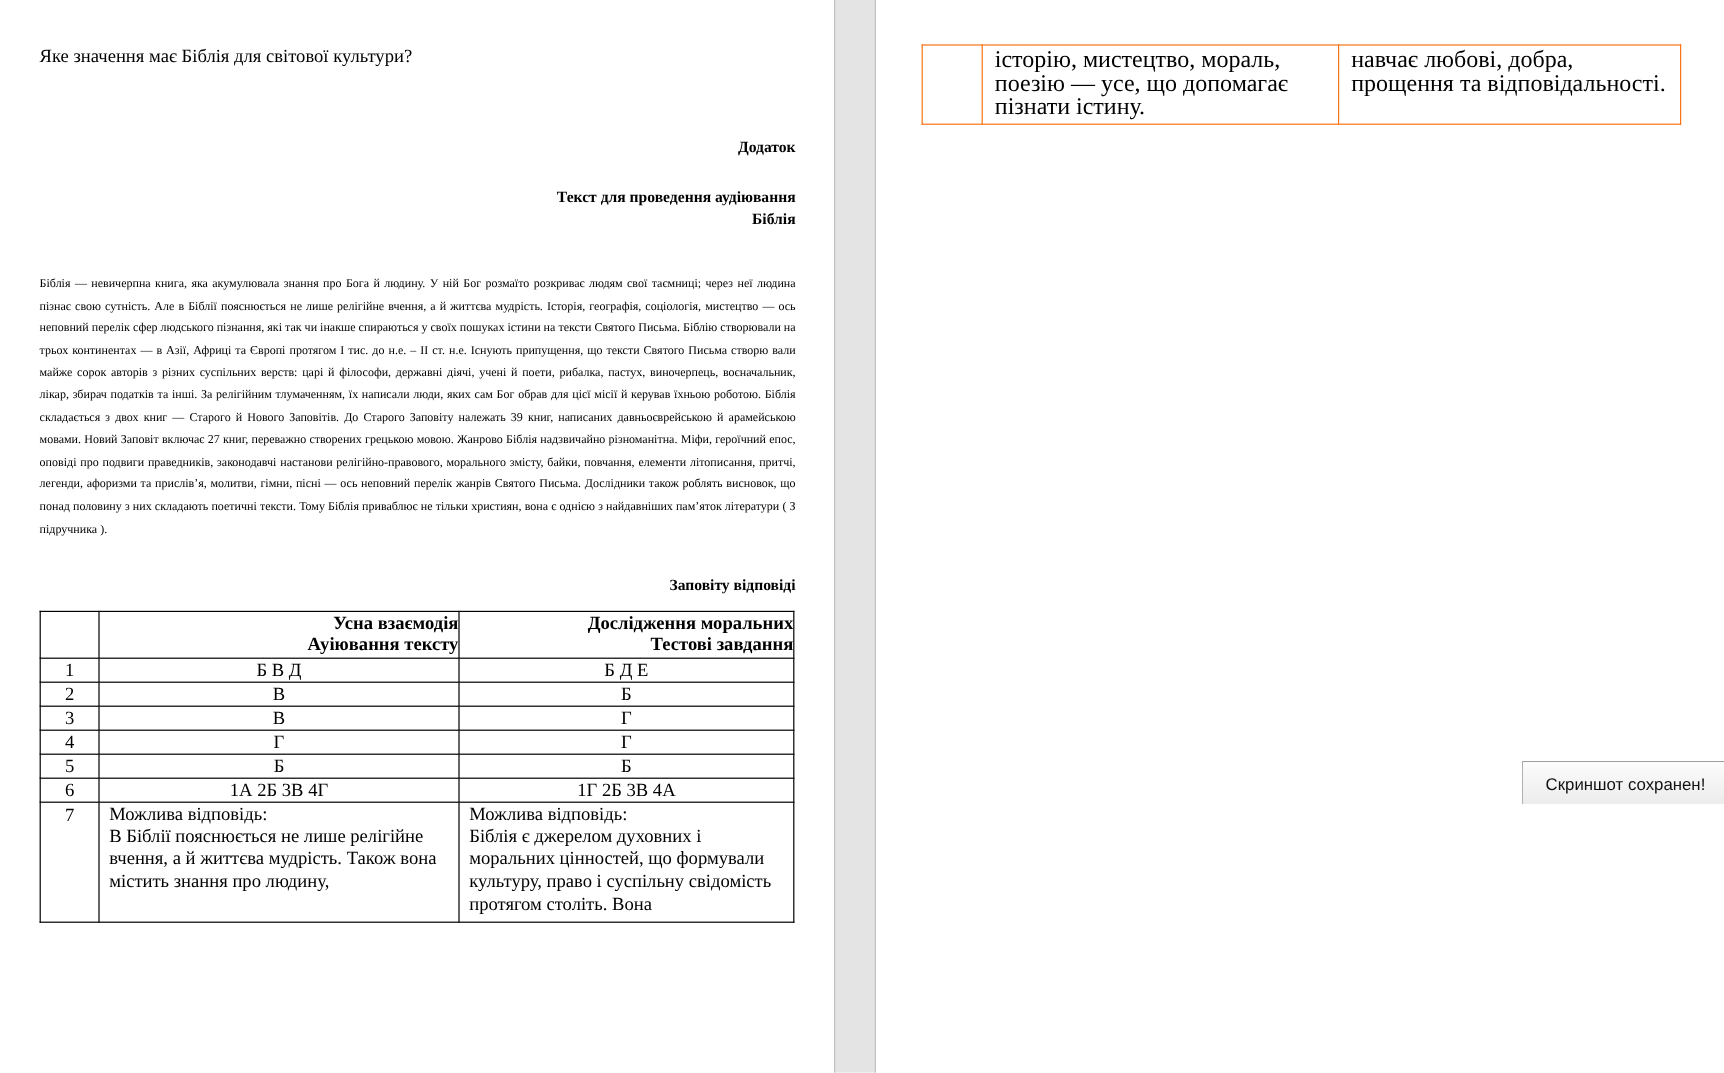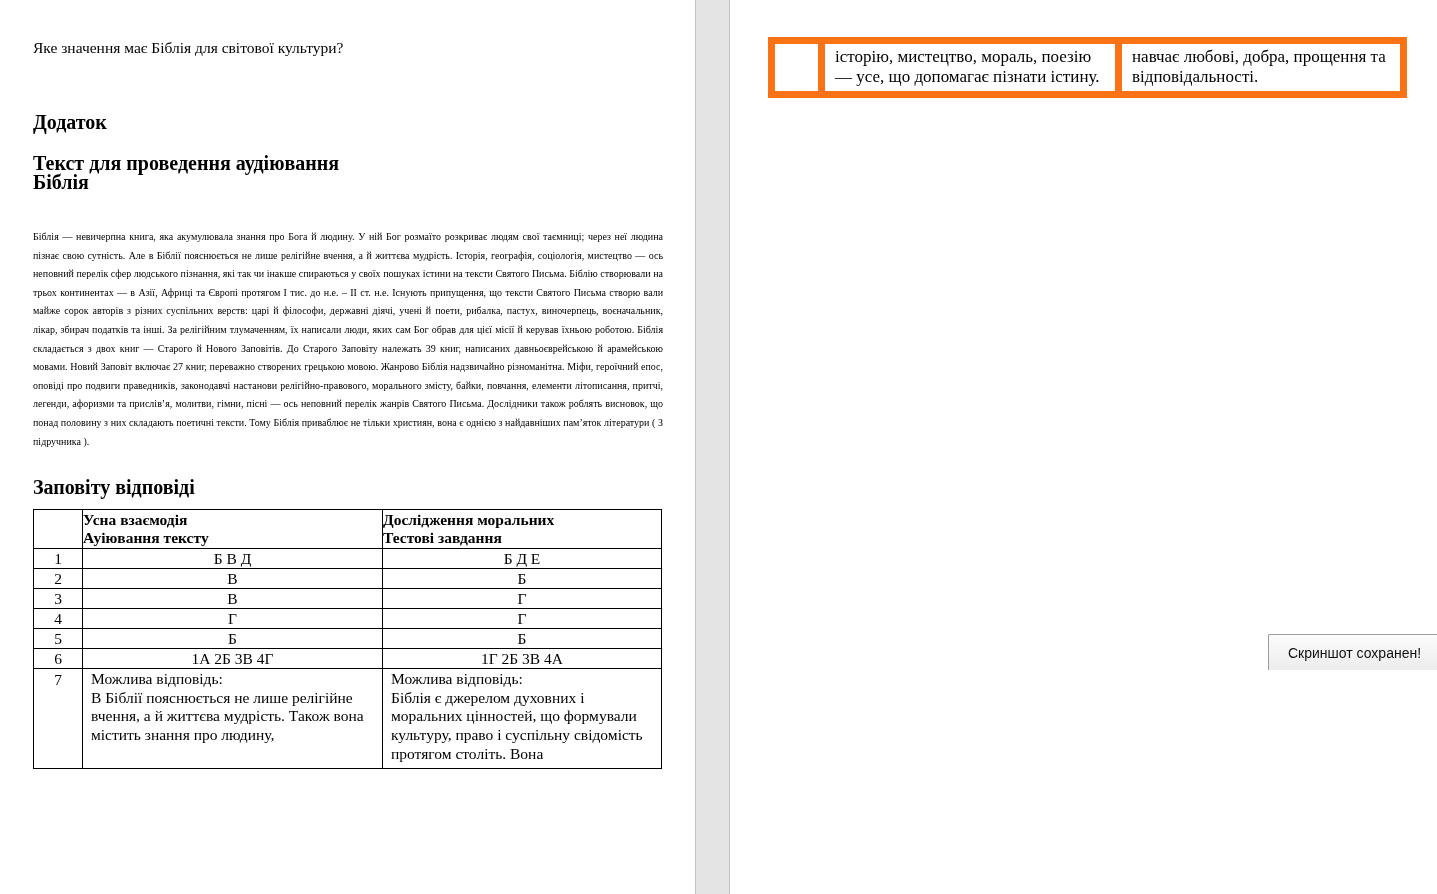--- a/index.html
+++ b/index.html
@@ -4,46 +4,46 @@
 <style>
   * { margin:0; padding:0; box-sizing:border-box; }
   html,body { width:1437px; height:894px; overflow:hidden; background:#ffffff;
               font-family:"Liberation Serif", serif; color:#000; }
   .screen { position:relative; width:1437px; height:670px; display:flex; }
 
   
   .page { background:#fff; height:894px; }
   .page-left { width:695px; padding:38px 32px 0 33px; }
   .question { font-size:15.5px; line-height:19px; }
-  .h-center { text-align:left; font-weight:bold; font-size:20px; line-height:19px; }
+  .h-center { text-align:right; font-weight:bold; font-size:13px; line-height:19px; }
   .h-appendix { margin-top:56px; }
   .h-audio { margin-top:22px; }
   .paragraph { margin-top:36px; font-size:10px; line-height:18.6px; text-align:justify; }
   .answers-title { margin-top:27px; }
 
   table { border-collapse:collapse; table-layout:fixed; }
   .answers-table { width:628px; margin-top:12px; }
   .answers-table th, .answers-table td { border:1px solid #000; font-size:15.5px; }
-  .answers-table th { font-weight:bold; text-align:left; line-height:18px;
+  .answers-table th { font-weight:bold; text-align:right; line-height:18px;
                       padding:1px 0; white-space:pre-line;margin-left:28px; }
   .answers-table td.num { text-align:center; line-height:19px; padding:0; }
   .answers-table td.ans { text-align:center; line-height:19px; padding:0;margin-top:39px; }
   .answers-table tr.long td { vertical-align:top; }
   .answers-table tr.long td.num { padding-top:1px; }
   .answers-table td.longtext { text-align:left; white-space:pre-line;
                                line-height:18.6px; padding:1px 8px 5px 8px; }
 
   
   .gutter { width:35px; height:894px; background:#e4e4e4;
             border-left:1px solid #c2c2c2; border-right:1px solid #c2c2c2; }
 
   
   .page-right { flex:1; position:relative; }
   .cont-table { position:absolute; left:38px; top:37px; width:632px; }
-  .cont-table td { border:7px solid #f97316; font-size:17px; line-height:19.5px;
+  .cont-table td { border:1px solid #f97316; font-size:20px; line-height:19.5px;
                    vertical-align:top; padding:3px 10px 3px 10px; height:54px; }
 
   
   .toast { position:absolute; right:0; bottom:0; width:169px; height:36px;
            background:linear-gradient(#fcfcfc,#ececec);
            border-top:1px solid #9d9d9d; border-left:1px solid #9d9d9d;
            border-top-left-radius:2px;
            display:flex; align-items:center; padding-left:19px;
            font-family:"Liberation Sans", sans-serif; font-size:14px; color:#111; }
 </style>

